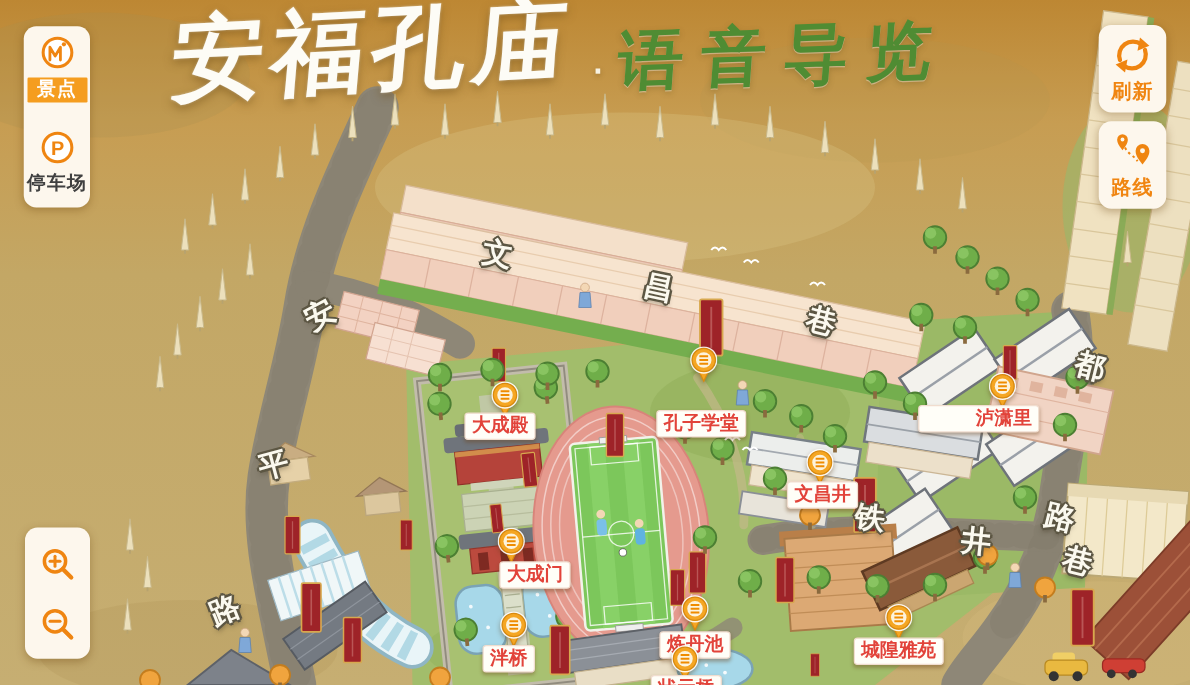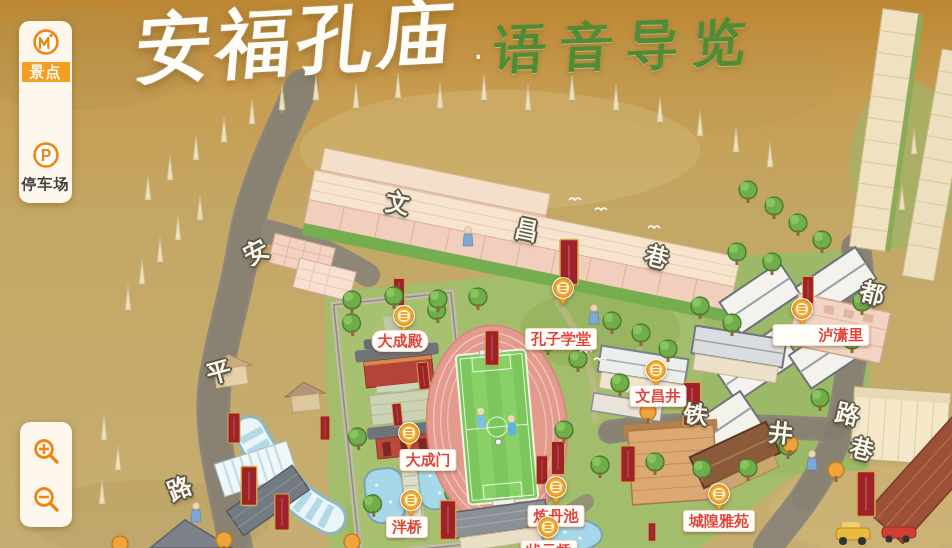--- a/index.html
+++ b/index.html
@@ -24,21 +24,21 @@
 
   
   #poi-layer .poi{display:contents;}
   .poi-marker{position:absolute;width:22px;height:29px;margin-left:-11px;margin-top:-15px;cursor:pointer;
               filter:drop-shadow(0 2px 2px rgba(90,60,20,.45));}
   .poi-label{position:absolute;transform:translateX(-50%);background:#fffef8;color:#e2433a;
              font-size:15px;font-weight:bold;line-height:1.3;padding:0 5px;border-radius:3px;
              border:1px solid #f1ddcf;box-shadow:0 2px 3px rgba(110,70,30,.4);white-space:nowrap;cursor:pointer;}
 
   
-  .ui-panel{position:absolute;background:#fdf7ed;border-radius:10px;box-shadow:0 2px 7px rgba(100,60,10,.35);gap:37px;}
+  .ui-panel{position:absolute;background:#fdf7ed;border-radius:10px;box-shadow:0 2px 7px rgba(100,60,10,.35);}
   .left-panel{left:19px;top:21px;width:53px;padding:7px 0 10px 0;display:flex;flex-direction:column;align-items:center;}
   .side-item{display:flex;flex-direction:column;align-items:center;width:100%;cursor:pointer;}
   .side-item + .side-item{margin-top:22px;}
   .side-icon{display:block;width:28px;height:28px;margin-bottom:6px;}
   .side-label{font-size:15px;font-weight:bold;color:#404040;text-align:center;line-height:1.2;letter-spacing:1px;}
   .side-label.active{background:#f59d1f;color:#fff;width:48px;padding:1px 0;border-radius:1px;}
 
   .ui-btn{position:absolute;left:879px;width:54px;background:#fdf7ed;border-radius:10px;
           box-shadow:0 2px 7px rgba(100,60,10,.35);display:flex;flex-direction:column;
           align-items:center;justify-content:center;cursor:pointer;}
@@ -444,21 +444,21 @@
       <svg width="22" height="29" viewBox="-11 -14 22 29">
         <path d="M0,14 L-4.5,4.5 L4.5,4.5 Z" fill="#f5a623" stroke="#d98a0f" stroke-width="1"></path>
         <circle cy="-3" r="10.2" fill="none" stroke="#ffffff" stroke-width="1.4" opacity="0.9"></circle>
         <circle cy="-3" r="9.3" fill="#f5a623" stroke="#d98a0f" stroke-width="1"></circle>
         <circle cy="-3" r="6.2" fill="#fdf3dc"></circle>
         <line x1="-3.5" y1="-6" x2="3.5" y2="-6" stroke="#ef8c00" stroke-width="1.6"></line>
         <line x1="-3.5" y1="-3" x2="3.5" y2="-3" stroke="#ef8c00" stroke-width="1.6"></line>
         <line x1="-3.5" y1="0" x2="3.5" y2="0" stroke="#ef8c00" stroke-width="1.6"></line>
       </svg>
     </div>
-    <div class="poi-label" style="left: 400px; top: 330px; border-radius: 10px;">大成殿</div>
+    <div class="poi-label" style="left: 400px; top: 330px;">大成殿</div>
   </div>
 
   <div class="poi">
     <div class="poi-marker" style="left: 563px; top: 292px;">
       <svg width="22" height="29" viewBox="-11 -14 22 29">
         <path d="M0,14 L-4.5,4.5 L4.5,4.5 Z" fill="#f5a623" stroke="#d98a0f" stroke-width="1"></path>
         <circle cy="-3" r="10.2" fill="none" stroke="#ffffff" stroke-width="1.4" opacity="0.9"></circle>
         <circle cy="-3" r="9.3" fill="#f5a623" stroke="#d98a0f" stroke-width="1"></circle>
         <circle cy="-3" r="6.2" fill="#fdf3dc"></circle>
         <line x1="-3.5" y1="-6" x2="3.5" y2="-6" stroke="#ef8c00" stroke-width="1.6"></line>
@@ -549,21 +549,21 @@
       <svg width="22" height="29" viewBox="-11 -14 22 29">
         <path d="M0,14 L-4.5,4.5 L4.5,4.5 Z" fill="#f5a623" stroke="#d98a0f" stroke-width="1"></path>
         <circle cy="-3" r="10.2" fill="none" stroke="#ffffff" stroke-width="1.4" opacity="0.9"></circle>
         <circle cy="-3" r="9.3" fill="#f5a623" stroke="#d98a0f" stroke-width="1"></circle>
         <circle cy="-3" r="6.2" fill="#fdf3dc"></circle>
         <line x1="-3.5" y1="-6" x2="3.5" y2="-6" stroke="#ef8c00" stroke-width="1.6"></line>
         <line x1="-3.5" y1="-3" x2="3.5" y2="-3" stroke="#ef8c00" stroke-width="1.6"></line>
         <line x1="-3.5" y1="0" x2="3.5" y2="0" stroke="#ef8c00" stroke-width="1.6"></line>
       </svg>
     </div>
-    <div class="poi-label" style="left: 821px; top: 324px; padding-left: 45px;">泸潇里</div>
+    <div class="poi-label" style="left: 783px; top: 324px; padding-left: 45px;">泸潇里</div>
   </div>
 
   <div class="poi">
     <div class="poi-marker" style="left: 719px; top: 498px;">
       <svg width="22" height="29" viewBox="-11 -14 22 29">
         <path d="M0,14 L-4.5,4.5 L4.5,4.5 Z" fill="#f5a623" stroke="#d98a0f" stroke-width="1"></path>
         <circle cy="-3" r="10.2" fill="none" stroke="#ffffff" stroke-width="1.4" opacity="0.9"></circle>
         <circle cy="-3" r="9.3" fill="#f5a623" stroke="#d98a0f" stroke-width="1"></circle>
         <circle cy="-3" r="6.2" fill="#fdf3dc"></circle>
         <line x1="-3.5" y1="-6" x2="3.5" y2="-6" stroke="#ef8c00" stroke-width="1.6"></line>
@@ -596,20 +596,47 @@
       <span class="side-icon">
         <svg width="28" height="28" viewBox="-15 -15 30 30">
           <circle r="12.3" fill="#ffffff" stroke="#ef8511" stroke-width="2.6"></circle>
           <text x="0" y="6" text-anchor="middle" font-size="17" font-weight="bold" fill="#ef8511" font-family="Liberation Sans,sans-serif">P</text>
         </svg>
       </span>
       <span class="side-label">停车场</span>
     </div>
   </div>
 
+  <div class="ui-btn" style="top:20px;height:70px;">
+    <span class="ui-btn-icon">
+      <svg width="34" height="34" viewBox="-17 -17 34 34">
+        <path d="M-10,4 A11,11 0 0 1 7,-8.5" fill="none" stroke="#ef8511" stroke-width="3.4" stroke-linecap="round"></path>
+        <polygon points="6,-14 13.5,-7.5 4,-3.5" fill="#ef8511"></polygon>
+        <path d="M10,-4 A11,11 0 0 1 -7,8.5" fill="none" stroke="#ef8511" stroke-width="3.4" stroke-linecap="round"></path>
+        <polygon points="-6,14 -13.5,7.5 -4,3.5" fill="#ef8511"></polygon>
+      </svg>
+    </span>
+    <span class="ui-btn-label">刷新</span>
+  </div>
+  <div class="ui-btn" style="top:97px;height:70px;">
+    <span class="ui-btn-icon">
+      <svg width="34" height="34" viewBox="-17 -17 34 34">
+        <path d="M-6,-3 C-3,3 1,3 4,8" fill="none" stroke="#ef8511" stroke-width="1.6" stroke-dasharray="2 2.6"></path>
+        <g transform="translate(-8 -6) scale(0.85)">
+            <path d="M0,6 C-4,1 -5,-1 -5,-4 a5,5 0 1 1 10,0 C5,-1 4,1 0,6 Z" fill="#ef8511"></path>
+            <circle cy="-4" r="1.8" fill="#fdf7ed"></circle>
+          </g>
+        <g transform="translate(8 4) scale(1.1)">
+            <path d="M0,6 C-4,1 -5,-1 -5,-4 a5,5 0 1 1 10,0 C5,-1 4,1 0,6 Z" fill="#ef8511"></path>
+            <circle cy="-4" r="1.8" fill="#fdf7ed"></circle>
+          </g>
+      </svg>
+    </span>
+    <span class="ui-btn-label">路线</span>
+  </div>
 
   <div class="ui-panel zoom-panel">
     <div class="zoom-btn">
       <svg width="32" height="32" viewBox="-16 -16 32 32">
         <circle cx="-2" cy="-2" r="8.5" fill="none" stroke="#ef8511" stroke-width="2.8"></circle>
         <line x1="4.2" y1="4.2" x2="11" y2="11" stroke="#ef8511" stroke-width="3.4" stroke-linecap="round"></line>
         <line x1="-6" y1="-2" x2="2" y2="-2" stroke="#ef8511" stroke-width="2.4" stroke-linecap="round"></line>
         <line x1="-2" y1="-6" x2="-2" y2="2" stroke="#ef8511" stroke-width="2.4" stroke-linecap="round"></line>
       </svg>
     </div>

